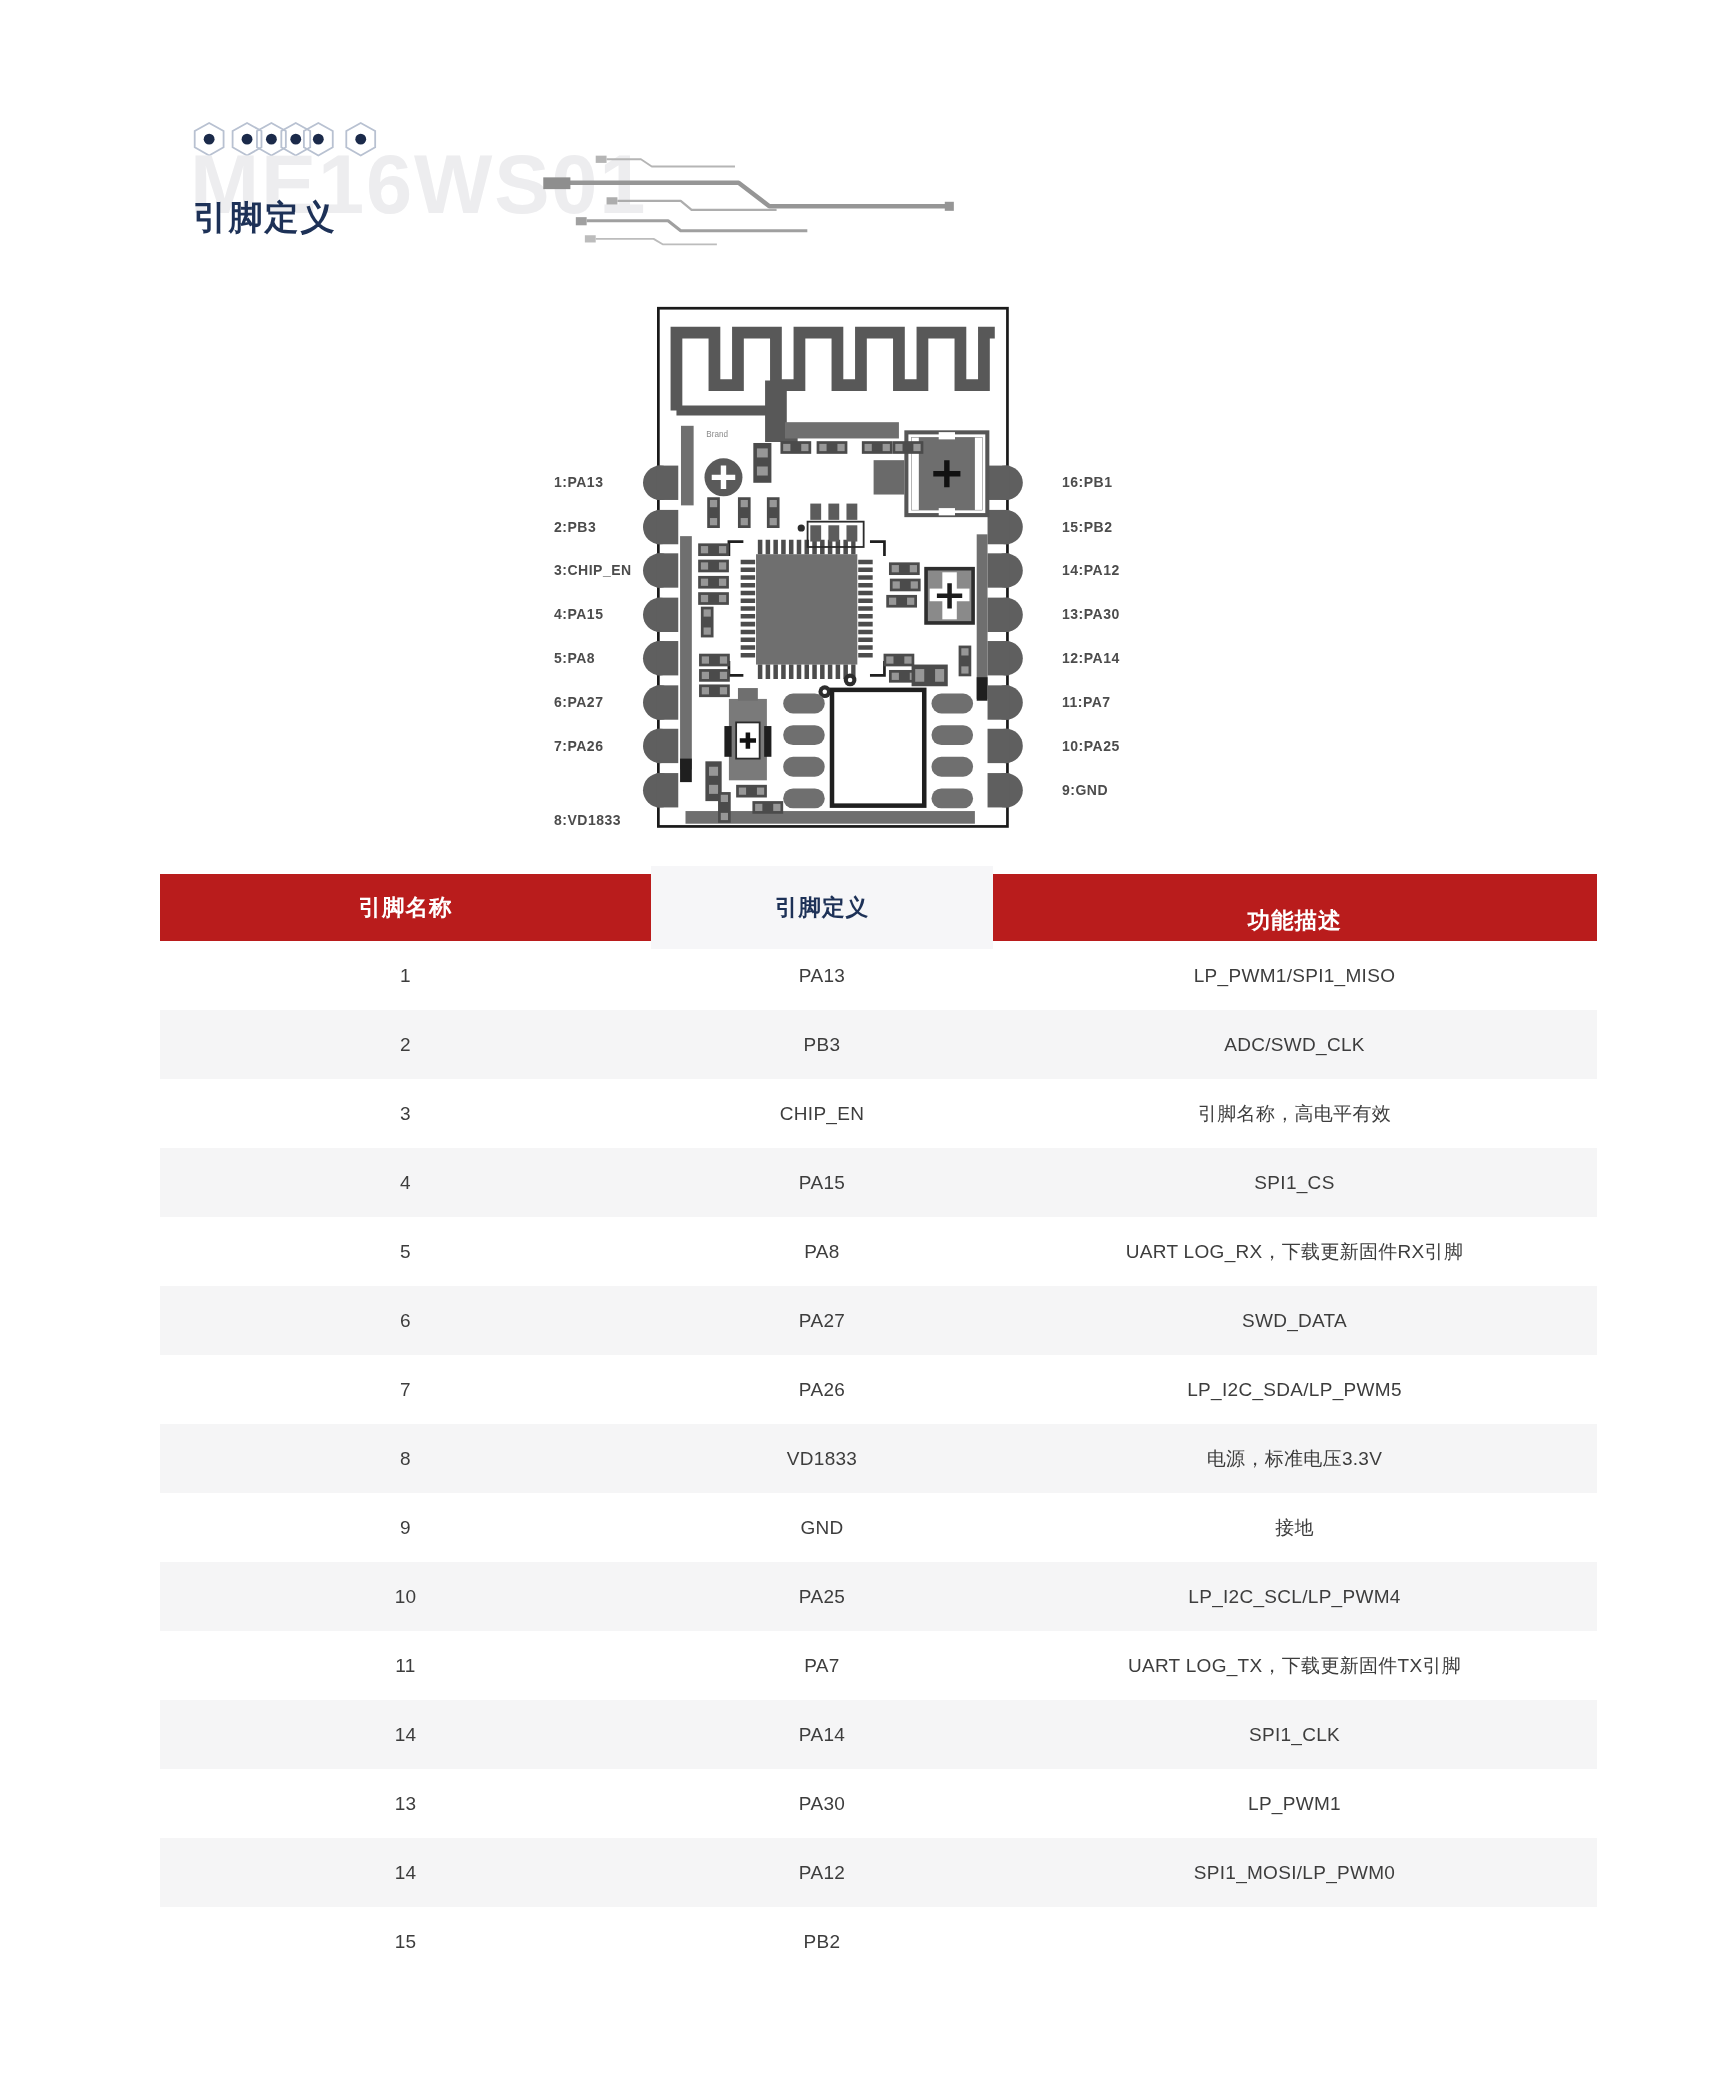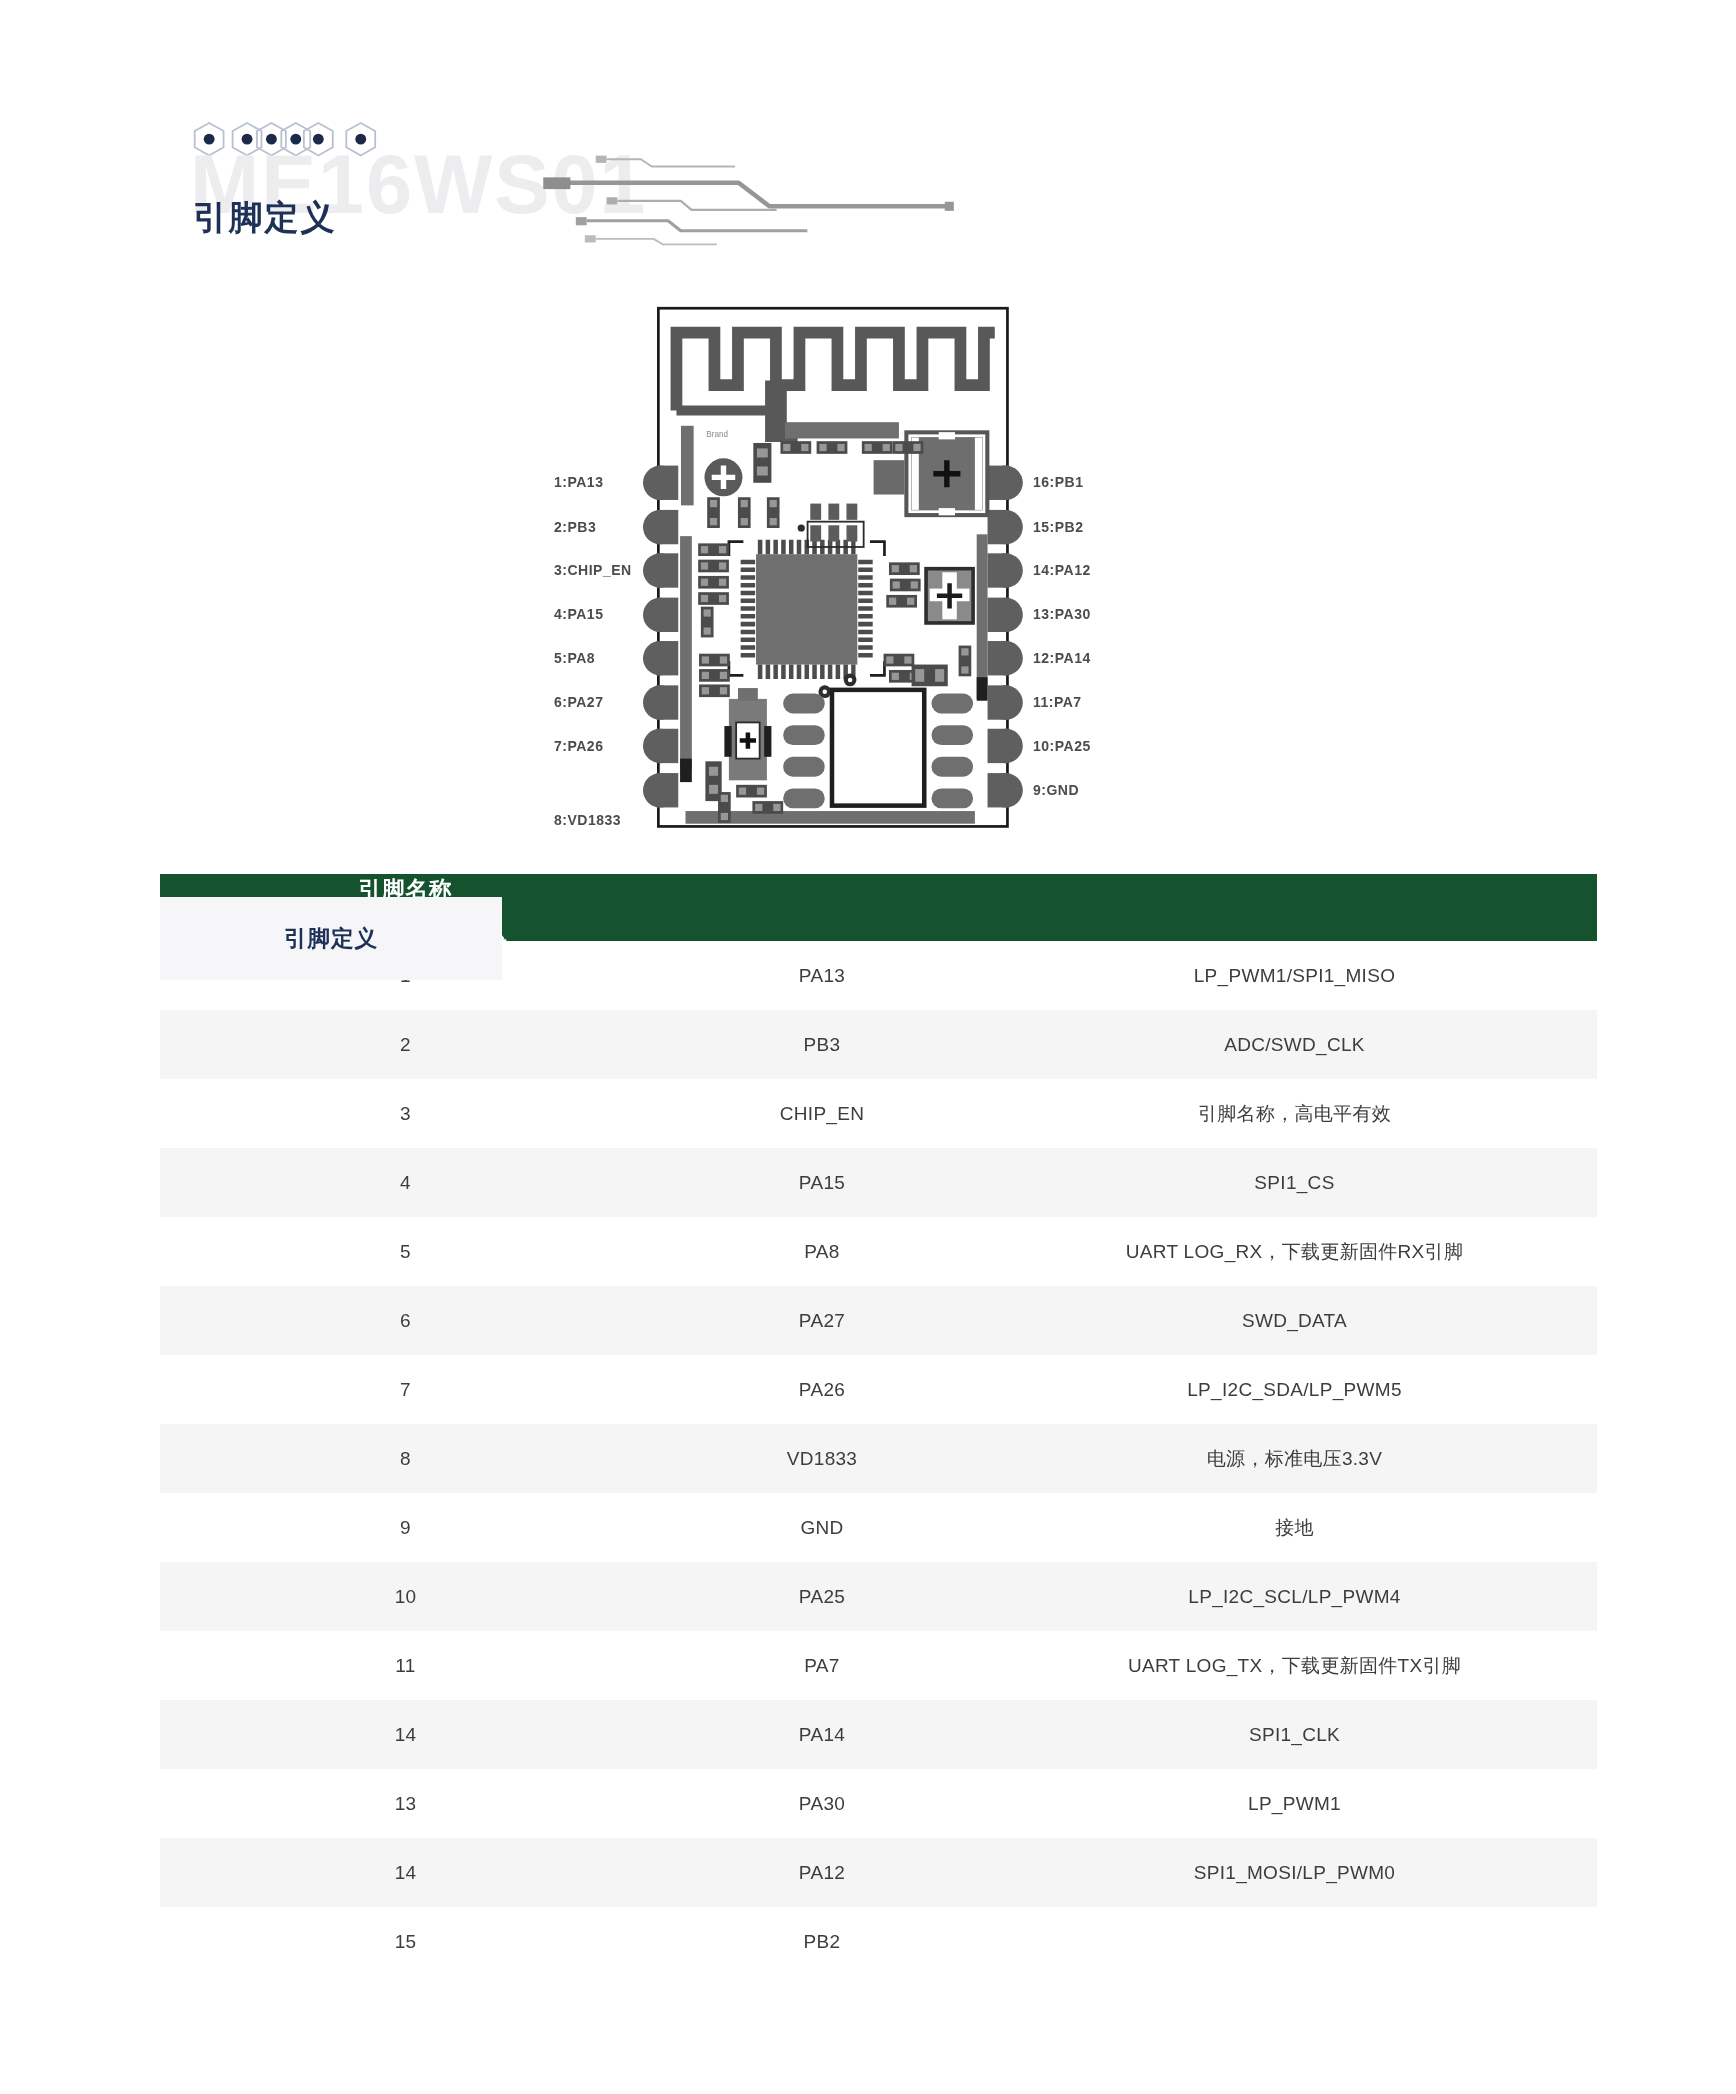--- a/index.html
+++ b/index.html
@@ -19,24 +19,24 @@
   }
   .trace-decor{position:absolute;left:543px;top:143px;}
   
   .module{position:absolute;left:0;top:0;}
   .pcb-svg{position:absolute;left:624px;top:299px;}
   .pin-label{
     position:absolute;height:23.5px;line-height:23.5px;font-size:14px;font-weight:bold;
     color:#4c4c4c;white-space:nowrap;letter-spacing:0.5px;
   }
   .pin-label.left{left:554px;}
-  .pin-label.right{left:1033px;text-align:right;}
+  .pin-label.right{left:1062px;text-align:right;}
   
   .pin-table{position:absolute;left:160px;top:874px;width:1437px;}
-  .thead{display:flex;height:67px;background:#14532d;flex-direction:column;}
+  .thead{display:flex;height:67px;background:#b91c1c;}
   .th{display:flex;align-items:center;justify-content:center;color:#ffffff;
       font-size:22.6px;font-weight:bold;letter-spacing:0.9px;}
   .th.c1{width:491px;}
   .th.c2{width:342px;position:relative;}
   .th.c3{width:603px;margin-top:25px;}
   .mid-box{
     position:absolute;left:0;top:-8.1px;width:342px;height:83px;background:#f6f6f8;
     color:#1d3157;display:flex;align-items:center;justify-content:center;
     font-size:22.6px;font-weight:bold;letter-spacing:0.9px;
   }

